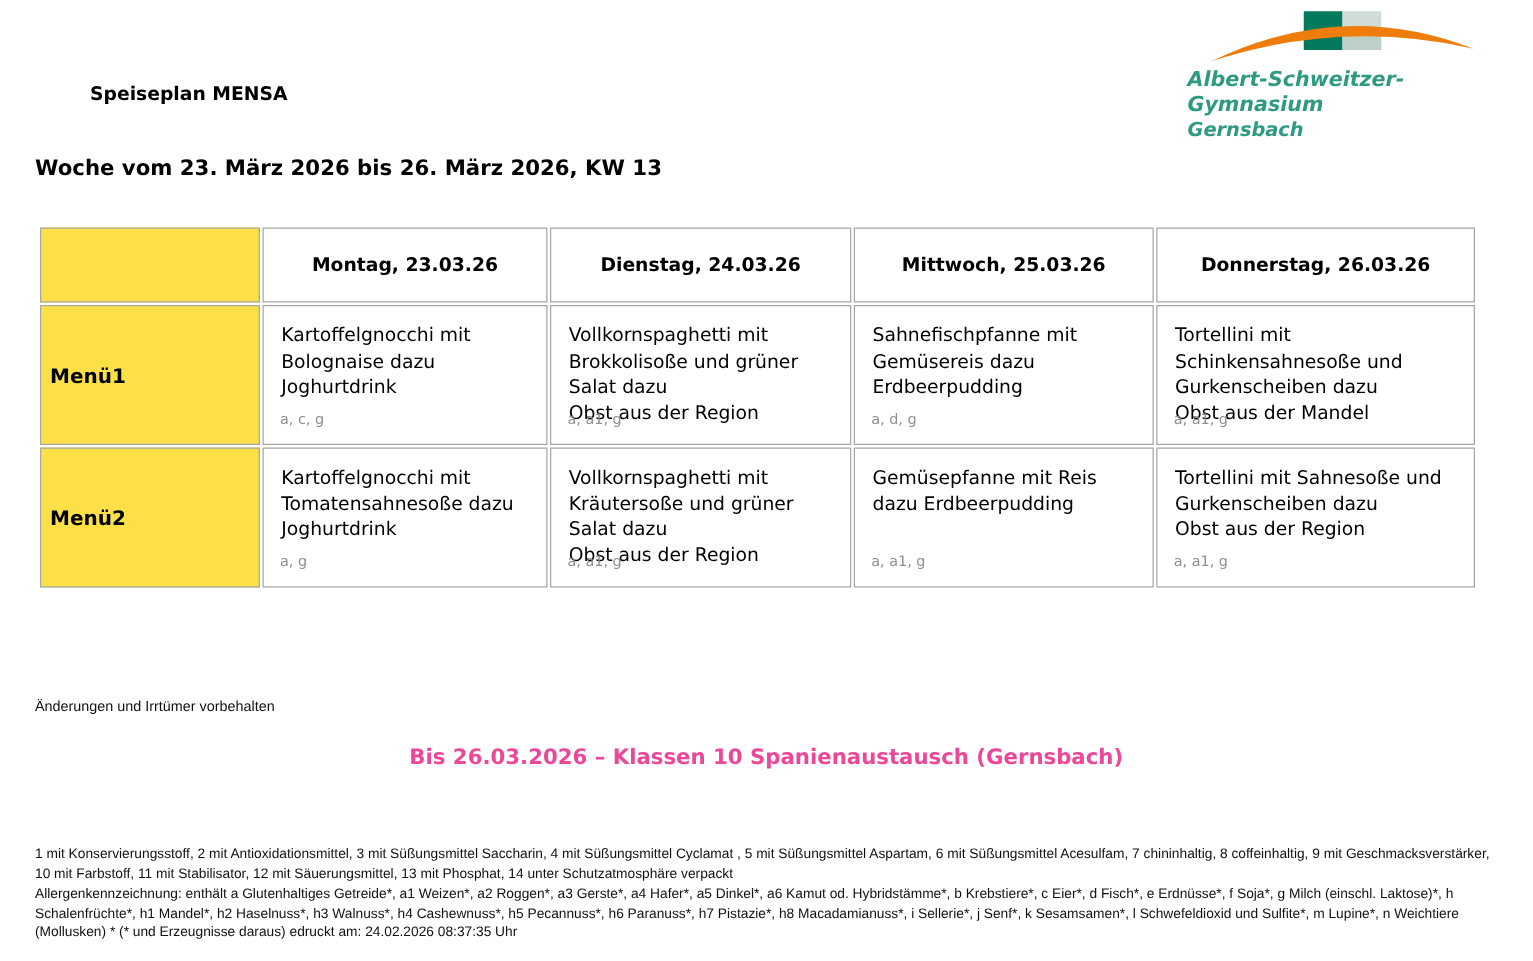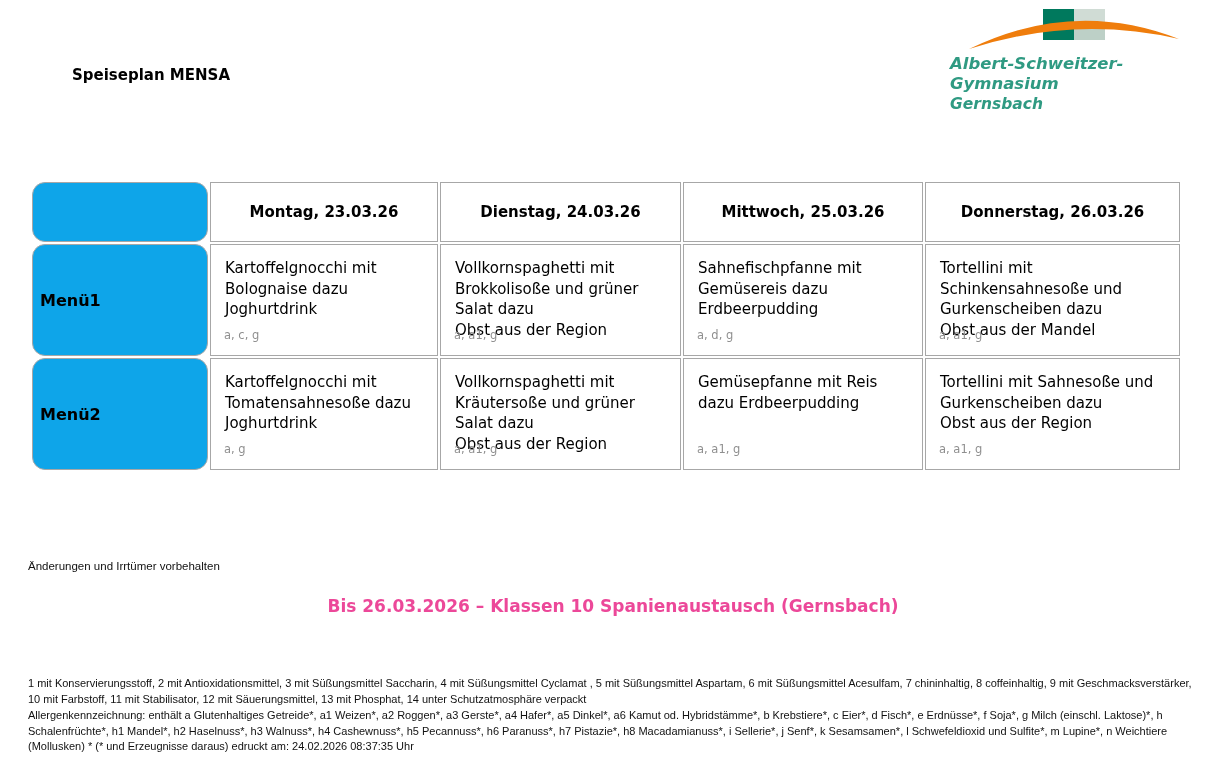--- a/index.html
+++ b/index.html
@@ -14,21 +14,21 @@
   .logo-city{font-size:15.5px;font-weight:bold;font-style:italic;color:#2f9a82;line-height:20px;}
   
   .title{position:absolute;left:28px;top:66px;font-size:15px;font-weight:bold;margin-left:44px;}
   .subtitle{position:absolute;left:28px;top:125px;font-size:17px;font-weight:bold;}
   
   table.menu{
     position:absolute;left:30px;top:180px;width:1152px;
     border-collapse:separate;border-spacing:2px;table-layout:fixed;
   }
   table.menu td{border:1px solid #a7a7a7;background:#fff;box-sizing:border-box;}
-  table.menu td.gray{background:#0ea5e9;border-radius:13px;}
+  table.menu td.gray{background:#fde047;}
   tr.head td{height:60px;text-align:center;vertical-align:middle;font-weight:bold;font-size:15px;}
   tr.body td{height:112px;vertical-align:top;position:relative;}
   td.rowlabel{vertical-align:middle !important;font-weight:bold;font-size:16px;padding-left:7px;}
   .dish{padding:12px 12px 0 13px;font-size:15px;line-height:20.5px;white-space:pre-line;}
   .allerg{position:absolute;left:13px;bottom:13px;font-size:11.5px;color:#8f8f8f;}
   
   .disclaimer{position:absolute;left:28px;top:560px;font-size:11.5px;font-family:"Liberation Sans",sans-serif;color:#111;}
   .announce{position:absolute;left:0;top:592px;width:1226px;text-align:center;
     font-size:17px;font-weight:bold;color:#ec4899;line-height:28px;}
   .foot{position:absolute;left:28px;width:1176px;font-size:11px;line-height:15.5px;
@@ -46,20 +46,21 @@
       <rect x="76" y="1" width="31" height="31" fill="#00795d"></rect>
       <rect x="107" y="1" width="31" height="16" fill="#d0dcd5"></rect>
       <rect x="107" y="17" width="31" height="15" fill="#bdd0c7"></rect>
       <path d="M2,41 Q107,-10 212,31 Q107,7 2,41 Z" fill="#ef7d0c"></path>
     </svg>
     <div class="logo-name">Albert-Schweitzer-Gymnasium</div>
     <div class="logo-city">Gernsbach</div>
   </div>
 
   <div class="title">Speiseplan MENSA</div>
+  <div class="subtitle">Woche vom 23. März 2026 bis 26. März 2026, KW 13</div>
 
   <table class="menu">
     <colgroup>
       <col style="width:176px">
         <col style="width:228px">
         <col style="width:241px">
         <col style="width:240px">
         <col style="width:255px">
     </colgroup>
     <tbody>

